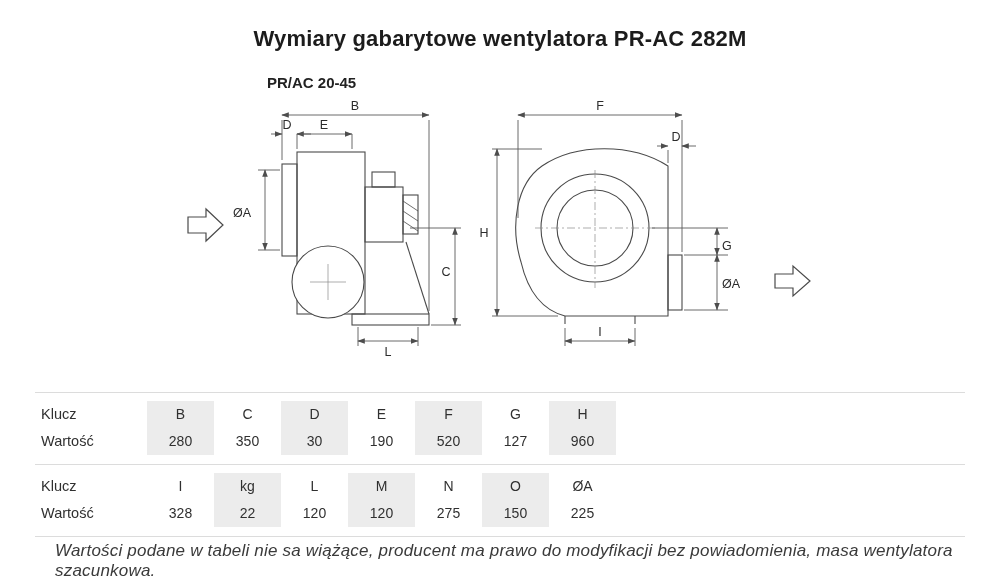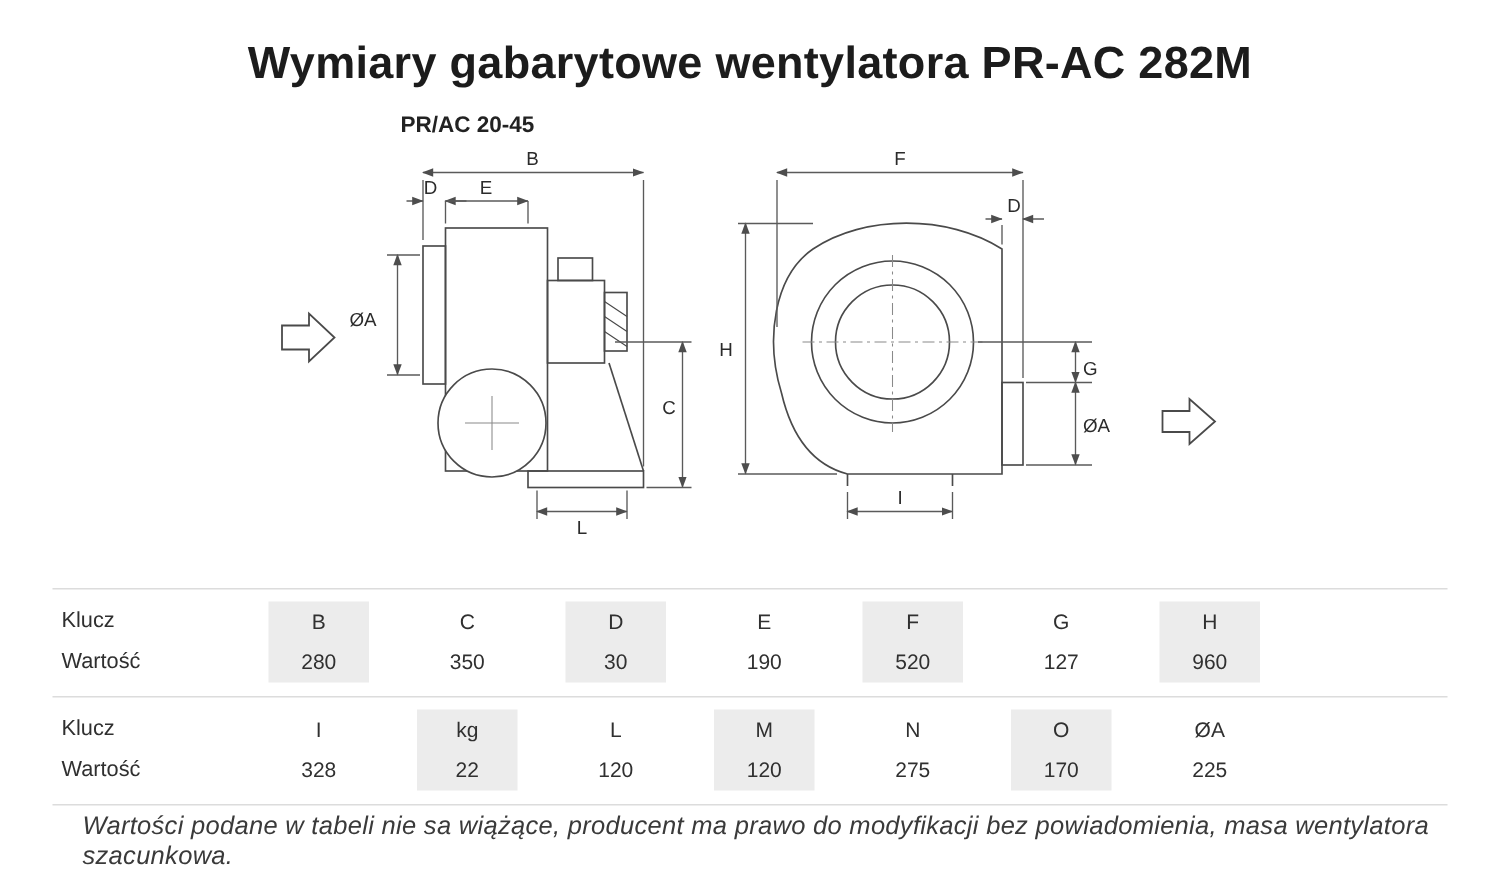--- a/index.html
+++ b/index.html
@@ -2,29 +2,29 @@
 <html style="--shade: #ececec;"><head>
 <meta charset="utf-8">
 <style>
   html,body{margin:0;padding:0;background:#ffffff;}
   .page{
     position:relative;width:1000px;height:586px;background:#fff;overflow:hidden;
     font-family:"Liberation Sans","DejaVu Sans",sans-serif;color:#2e2e2e;
   }
   .title{
     position:absolute;top:26px;left:0;width:100%;margin:0;
-    text-align:center;font-size:30px;font-weight:bold;color:#1c1c1c;letter-spacing:.2px;
+    text-align:center;font-size:22px;font-weight:bold;color:#1c1c1c;letter-spacing:.2px;
   }
   svg.drawing{position:absolute;left:170px;top:70px;width:670px;height:325px;}
   svg.drawing text{font-family:"Liberation Sans","DejaVu Sans",sans-serif;font-size:12.5px;fill:#2b2b2b;}
   svg.drawing text.model-label{font-size:15px;font-weight:700;fill:#222;}
   .tables{position:absolute;left:35px;top:392px;width:930px;}
   .tgroup{border-top:1px solid #dcdcdc;padding:8px 0 9px 0;}
   .tend{border-top:1px solid #dcdcdc;height:0;}
-  .trow{display:grid;grid-template-columns:112px repeat(7,67px);align-items:center;gap:32px;}
+  .trow{display:grid;grid-template-columns:112px repeat(7,67px);align-items:center;}
   .tlabel{font-size:14.5px;color:#303030;padding-left:6px;height:27px;line-height:27px;}
   .tcell{text-align:center;font-size:14px;color:#303030;height:27px;line-height:27px;}
   .shade{background:var(--shade,#ececec);}
   .footer{
     position:absolute;left:55px;top:541px;margin:0;
     font-style:italic;font-size:17px;color:#3a3a3a;letter-spacing:.2px;
   }
 </style>
 </head>
 <body>
@@ -179,21 +179,21 @@
         <div class="tcell shade">O</div>
         <div class="tcell">ØA</div>
       </div>
       <div class="trow">
         <div class="tlabel">Wartość</div>
         <div class="tcell">328</div>
         <div class="tcell shade">22</div>
         <div class="tcell">120</div>
         <div class="tcell shade">120</div>
         <div class="tcell">275</div>
-        <div class="tcell shade">170</div>
+        <div class="tcell shade">150</div>
         <div class="tcell">225</div>
       </div>
     </section>
 
     <div class="tend"></div>
   </div>
 
   <p class="footer">Wartości podane w tabeli nie sa wiążące, producent ma prawo do modyfikacji bez powiadomienia, masa wentylatora szacunkowa.</p>
 
 </div>

